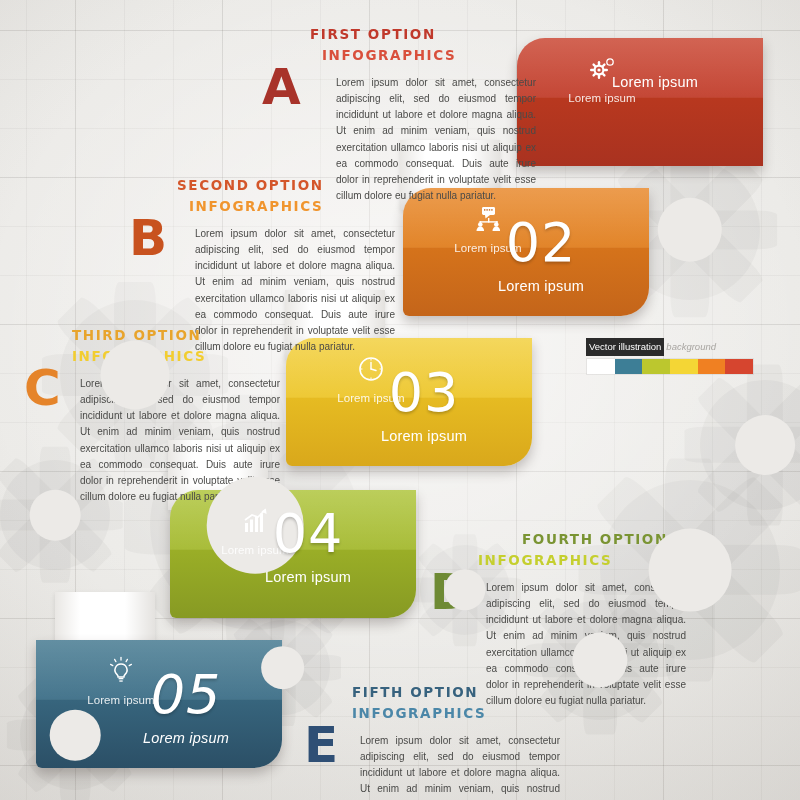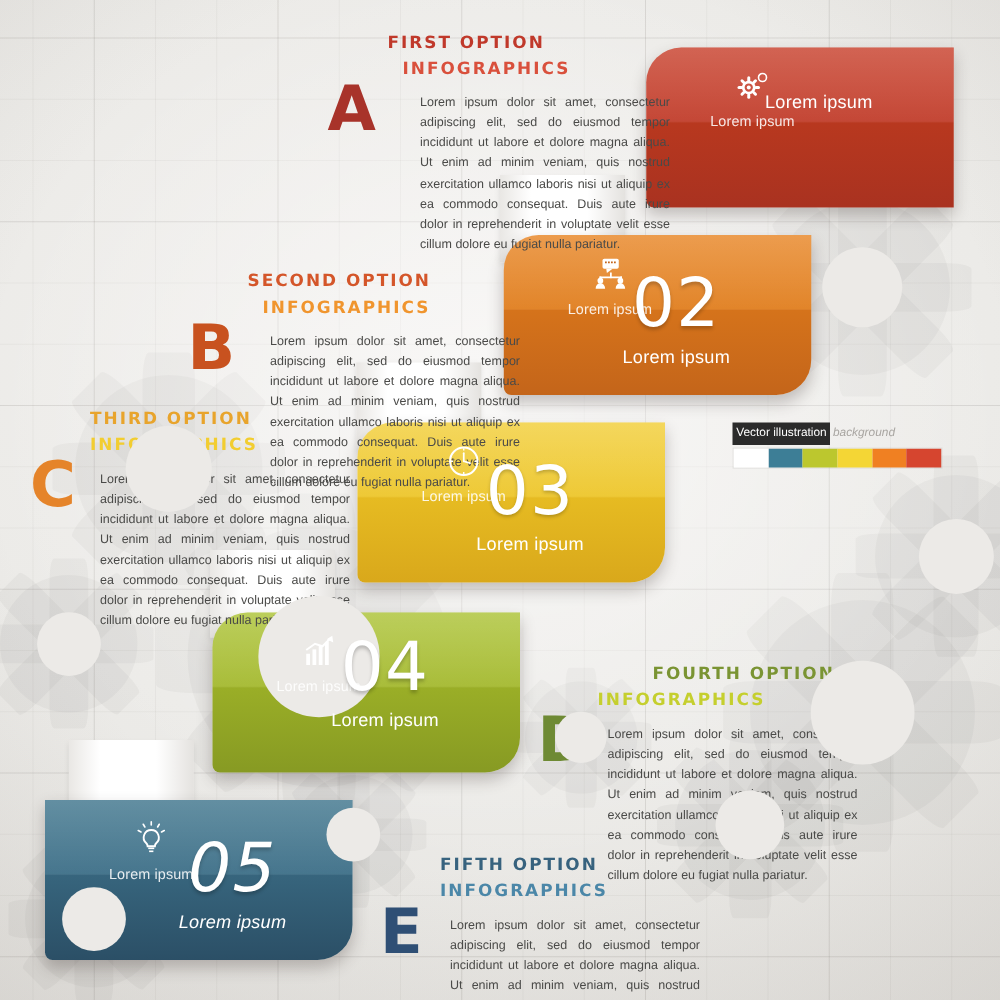--- a/index.html
+++ b/index.html
@@ -401,21 +401,21 @@
     </div>
   </div>
 
   <div class="opt" style="left:310px; top:24px;">
     <div class="title1" style="color:#c0392b;">FIRST OPTION</div>
     <div class="title2" style="color:#d9503c; margin-left:12px;">INFOGRAPHICS</div>
     <div class="letter" style="color:#a8332a; left:-48px; top:38px;">A</div>
     <div class="body" style="margin-left:26px; margin-top:9px;">Lorem ipsum dolor sit amet, consectetur adipiscing elit, sed do eiusmod tempor incididunt ut labore et dolore magna aliqua. Ut enim ad minim veniam, quis nostrud exercitation ullamco laboris nisi ut aliquip ex ea commodo consequat. Duis aute irure dolor in reprehenderit in voluptate velit esse cillum dolore eu fugiat nulla pariatur.</div>
   </div>
 
-  <div class="opt" style="left:198px; top:175px;margin-top:40px;">
+  <div class="opt" style="left:177px; top:175px;">
     <div class="title1" style="color:#d4562a;">SECOND OPTION</div>
     <div class="title2" style="color:#f0952e; margin-left:12px;">INFOGRAPHICS</div>
     <div class="letter" style="color:#c8521f; left:-48px; top:38px;">B</div>
     <div class="body" style="margin-left:18px; margin-top:9px;">Lorem ipsum dolor sit amet, consectetur adipiscing elit, sed do eiusmod tempor incididunt ut labore et dolore magna aliqua. Ut enim ad minim veniam, quis nostrud exercitation ullamco laboris nisi ut aliquip ex ea commodo consequat. Duis aute irure dolor in reprehenderit in voluptate velit esse cillum dolore eu fugiat nulla pariatur.</div>
   </div>
 
   <div class="opt" style="left:72px; top:325px;">
     <div class="title1" style="color:#e8a42c;">THIRD OPTION</div>
     <div class="title2" style="color:#f2cd30; margin-left:0px;">INFOGRAPHICS</div>
     <div class="letter" style="color:#e5842a; left:-48px; top:38px;">C</div>

